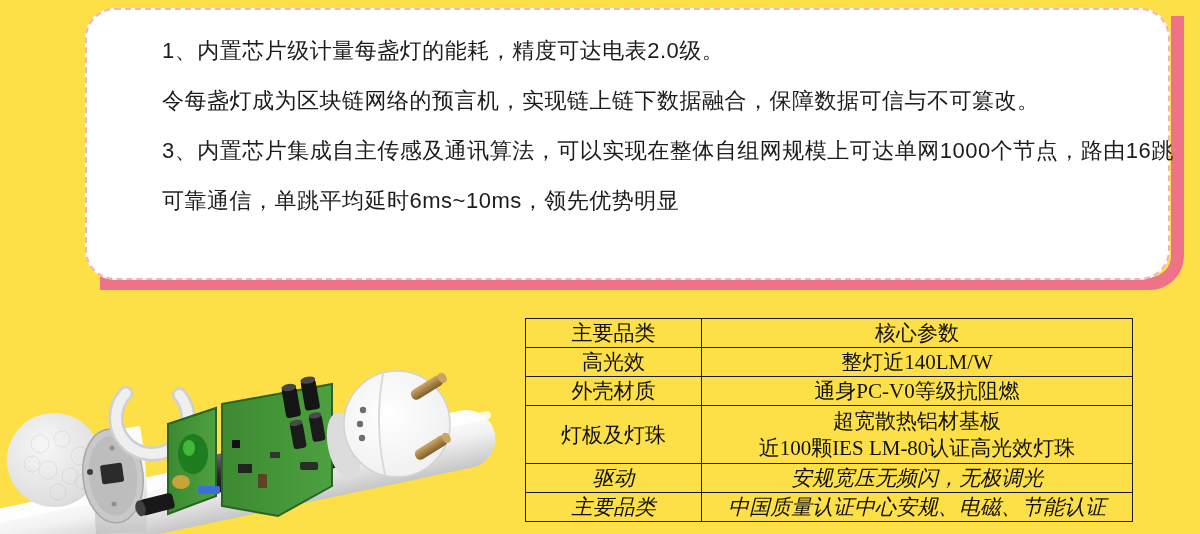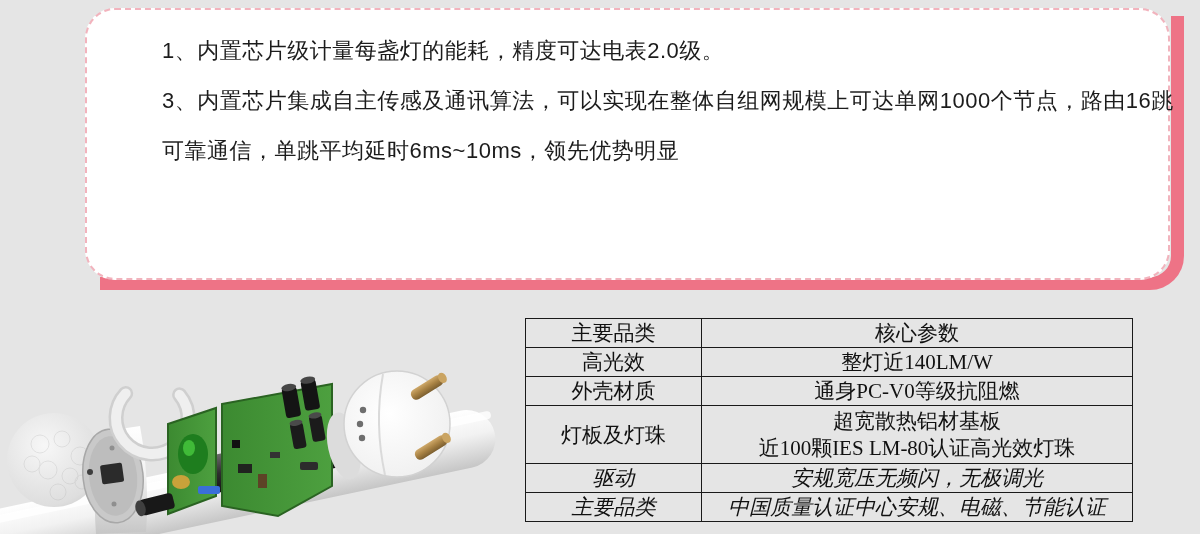--- a/index.html
+++ b/index.html
@@ -1,17 +1,17 @@
 <!DOCTYPE html>
 <html><head>
 <meta charset="utf-8">
 <style>
   html,body{margin:0;padding:0;background:#ffffff;}
   .stage{
-    position:relative;width:1200px;height:534px;background:#e5e5e5;overflow:hidden;
+    position:relative;width:1200px;height:534px;background:#fde047;overflow:hidden;
     font-family:"Liberation Sans",sans-serif;color:#1a1a1a;
   }
   
   .pink-bar{
     position:absolute;left:100px;top:16px;width:1071px;height:261px;
     border-right:13px solid #ee7386;border-bottom:13px solid #ee7386;
     border-bottom-right-radius:34px;background:transparent;
   }
   
   .feature-box{
@@ -47,20 +47,21 @@
 </head>
 <body>
 
 <div class="stage">
 
   <div class="pink-bar"></div>
 
   <div class="feature-box">
     <div class="feature-text">
       <div class="feature-line">1、内置芯片级计量每盏灯的能耗，精度可达电表2.0级。</div>
+      <div class="feature-line">令每盏灯成为区块链网络的预言机，实现链上链下数据融合，保障数据可信与不可篡改。</div>
       <div class="feature-line">3、内置芯片集成自主传感及通讯算法，可以实现在整体自组网规模上可达单网1000个节点，路由16跳</div>
       <div class="feature-line">可靠通信，单跳平均延时6ms~10ms，领先优势明显</div>
     </div>
   </div>
 
   <table class="spec">
     <colgroup>
         <col class="c1">
         <col>
       </colgroup>

